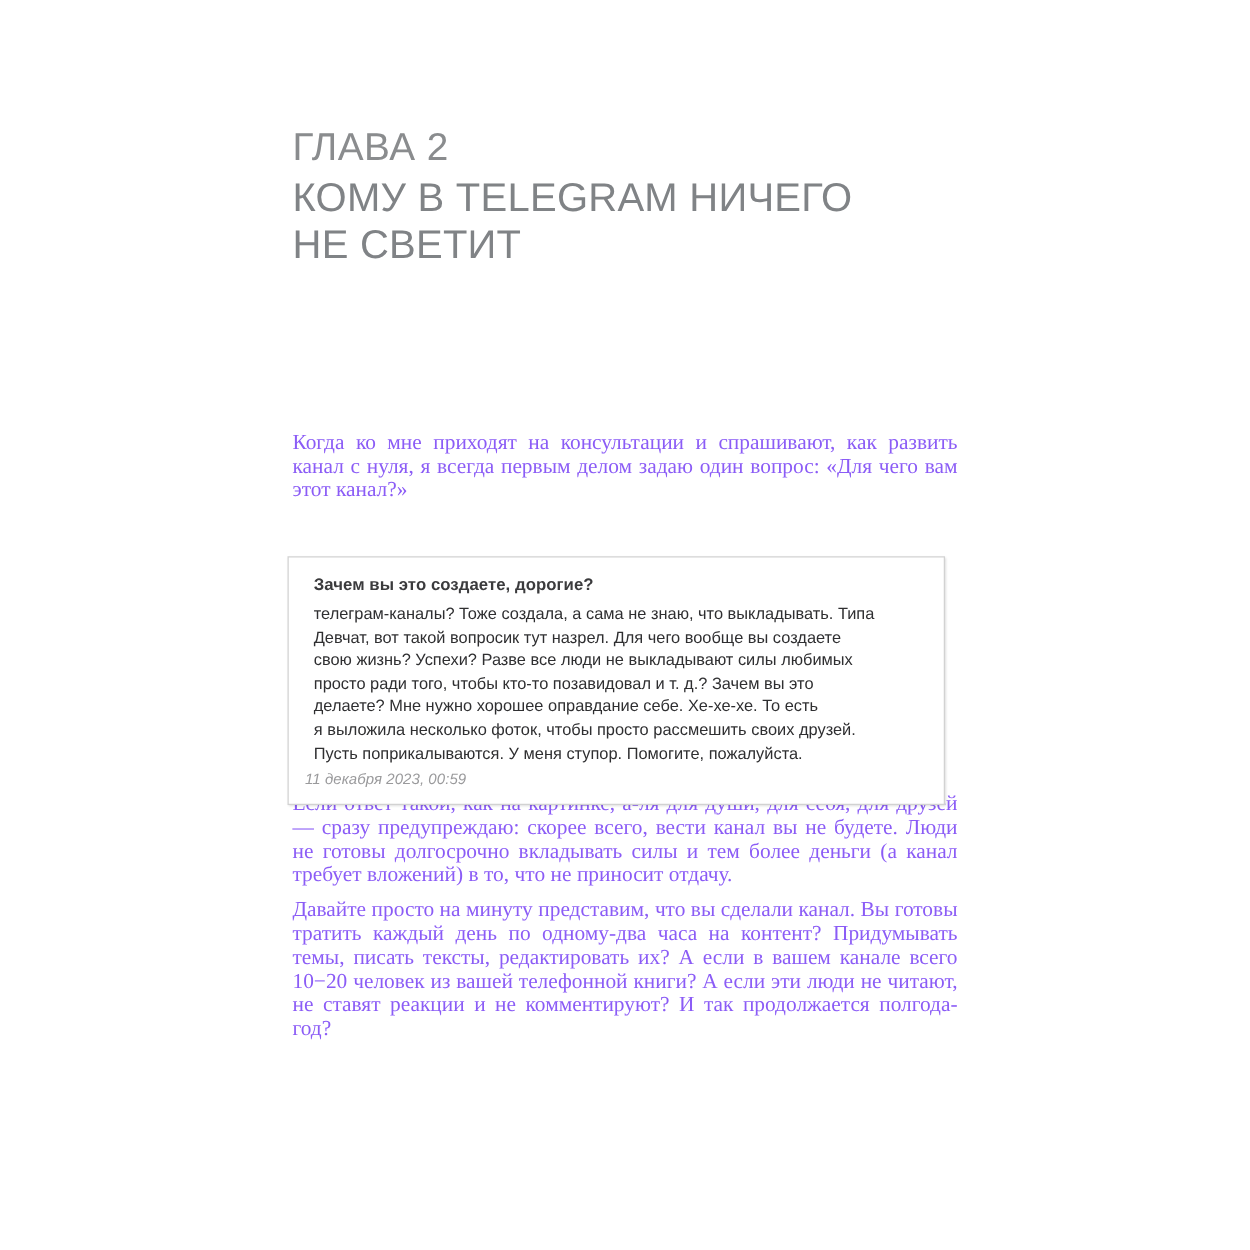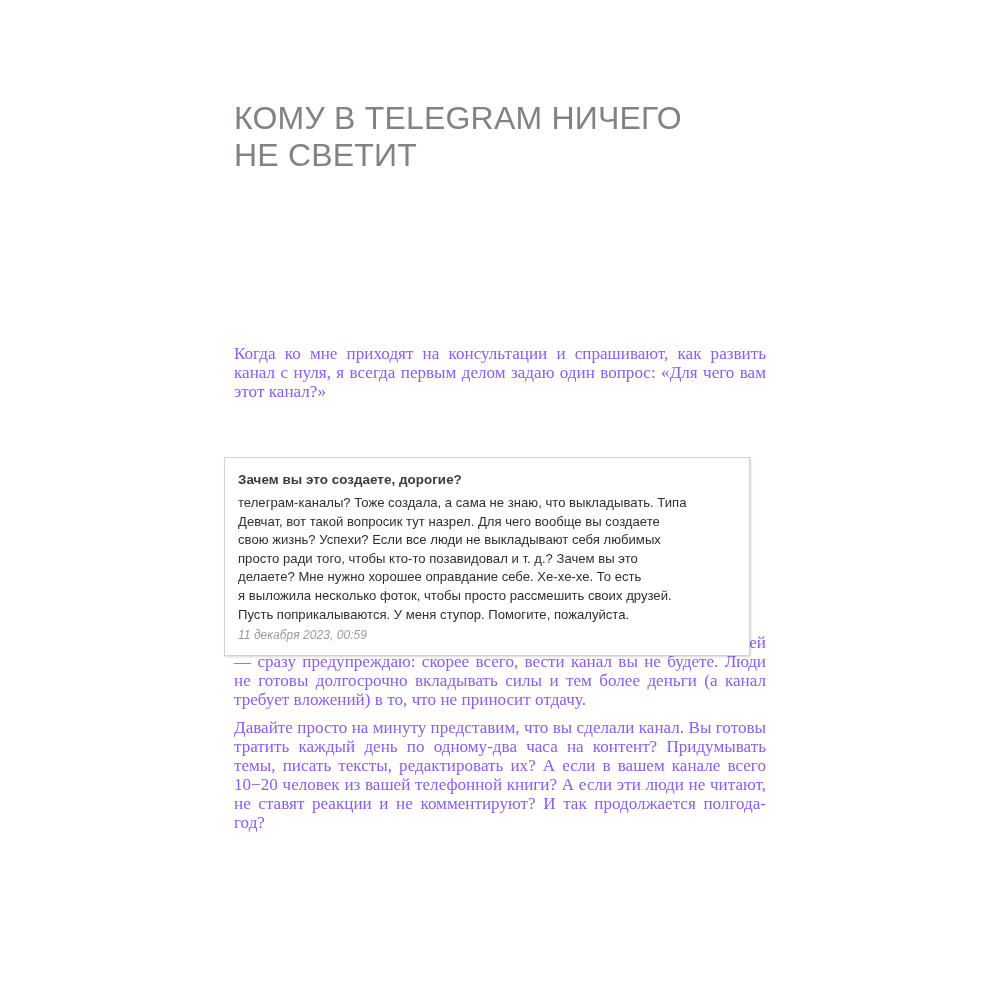--- a/index.html
+++ b/index.html
@@ -72,31 +72,30 @@
   }
 
   
   .quote-gap {
     height: 232px;
   }
 
   
   .quote-card {
     position: absolute;
-    left: 224px;
+    left: 230px;
     top: 445px;
     width: 526px;
     height: 199px;
     box-sizing: border-box;
     background: #ffffff;
     border: 1px solid #d2d2d2;
     box-shadow: 1px 1px 2px rgba(0,0,0,0.16);
     font-family: "Liberation Sans", sans-serif;
-    padding: 12px 18px 0 13px;
-    margin-top: 12px;
+    padding: 12px 18px 0 20px;
   }
   .quote-title {
     font-size: 13.4px;
     font-weight: 700;
     color: #3b3b3d;
     line-height: 19px;
     margin: 0 0 5px 0;
     letter-spacing: 0.05px;
   }
   .quote-body {
@@ -122,40 +121,41 @@
     white-space: pre;
     font-style: italic;
   }
 </style>
 </head>
 <body>
 
 <div class="page">
 
   <div class="chapter-head">
+    <span class="chapter-kicker">ГЛАВА 2</span>
     <span class="chapter-title"><span>КОМУ В TELEGRAM НИЧЕГО</span><br><span>НЕ СВЕТИТ</span></span>
   </div>
 
   <div class="body-col">
 
     <p class="para">Когда ко мне приходят на консультации и спрашивают, как развить канал с нуля, я всегда первым делом задаю один вопрос: «Для чего вам этот канал?»</p>
 
     <div class="quote-gap"></div>
 
     <p class="para">Если ответ такой, как на картинке, а-ля для души, для себя, для друзей — сразу предупреждаю: скорее всего, вести канал вы не будете. Люди не готовы долгосрочно вкладывать силы и тем более деньги (а канал требует вложений) в то, что не приносит отдачу.</p>
 
     <p class="para">Давайте просто на минуту представим, что вы сделали канал. Вы готовы тратить каждый день по одному-два часа на контент? Придумывать темы, писать тексты, редактировать их? А если в вашем канале всего 10−20 человек из вашей телефонной книги? А если эти люди не читают, не ставят реакции и не комментируют? И так продолжается полгода-год?</p>
   </div>
 
   <div class="quote-card">
     <div class="quote-title">Зачем вы это создаете, дорогие?</div>
     <div class="quote-body">
       <span class="ln">телеграм-каналы? Тоже создала, а сама не знаю, что выкладывать. Типа</span>
       <span class="ln">Девчат, вот такой вопросик тут назрел. Для чего вообще вы создаете</span>
-      <span class="ln">свою жизнь? Успехи? Если все люди не выкладывают себя любимых</span>
+      <span class="ln">свою жизнь? Успехи? Разве все люди не выкладывают силы любимых</span>
       <span class="ln">просто ради того, чтобы кто-то позавидовал и т. д.? Зачем вы это</span>
       <span class="ln">делаете? Мне нужно хорошее оправдание себе. Хе-хе-хе. То есть</span>
       <span class="ln">я выложила несколько фоток, чтобы просто рассмешить своих друзей.</span>
       <span class="ln">Пусть поприкалываются. У меня ступор. Помогите, пожалуйста.</span>
     </div>
     <div class="quote-time">11 декабря 2023, 00:59</div>
   </div>
 
 </div>
 

